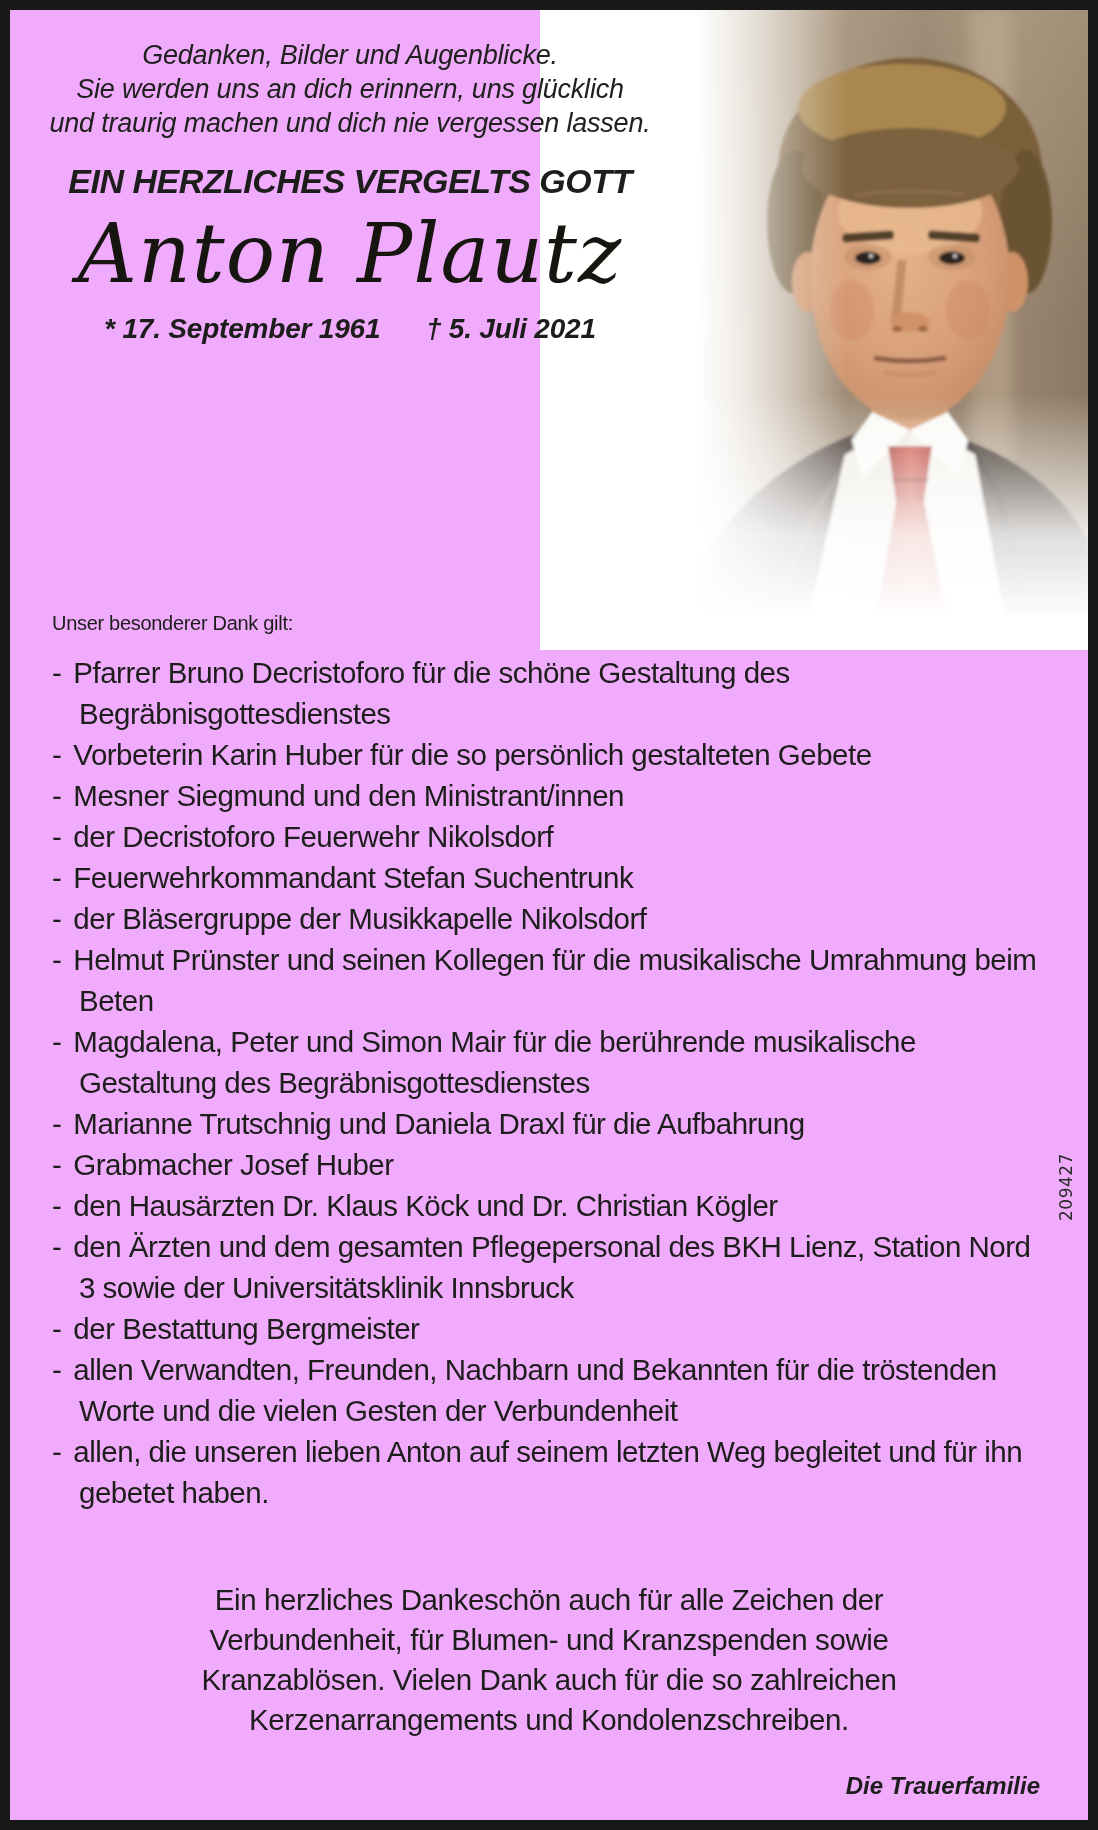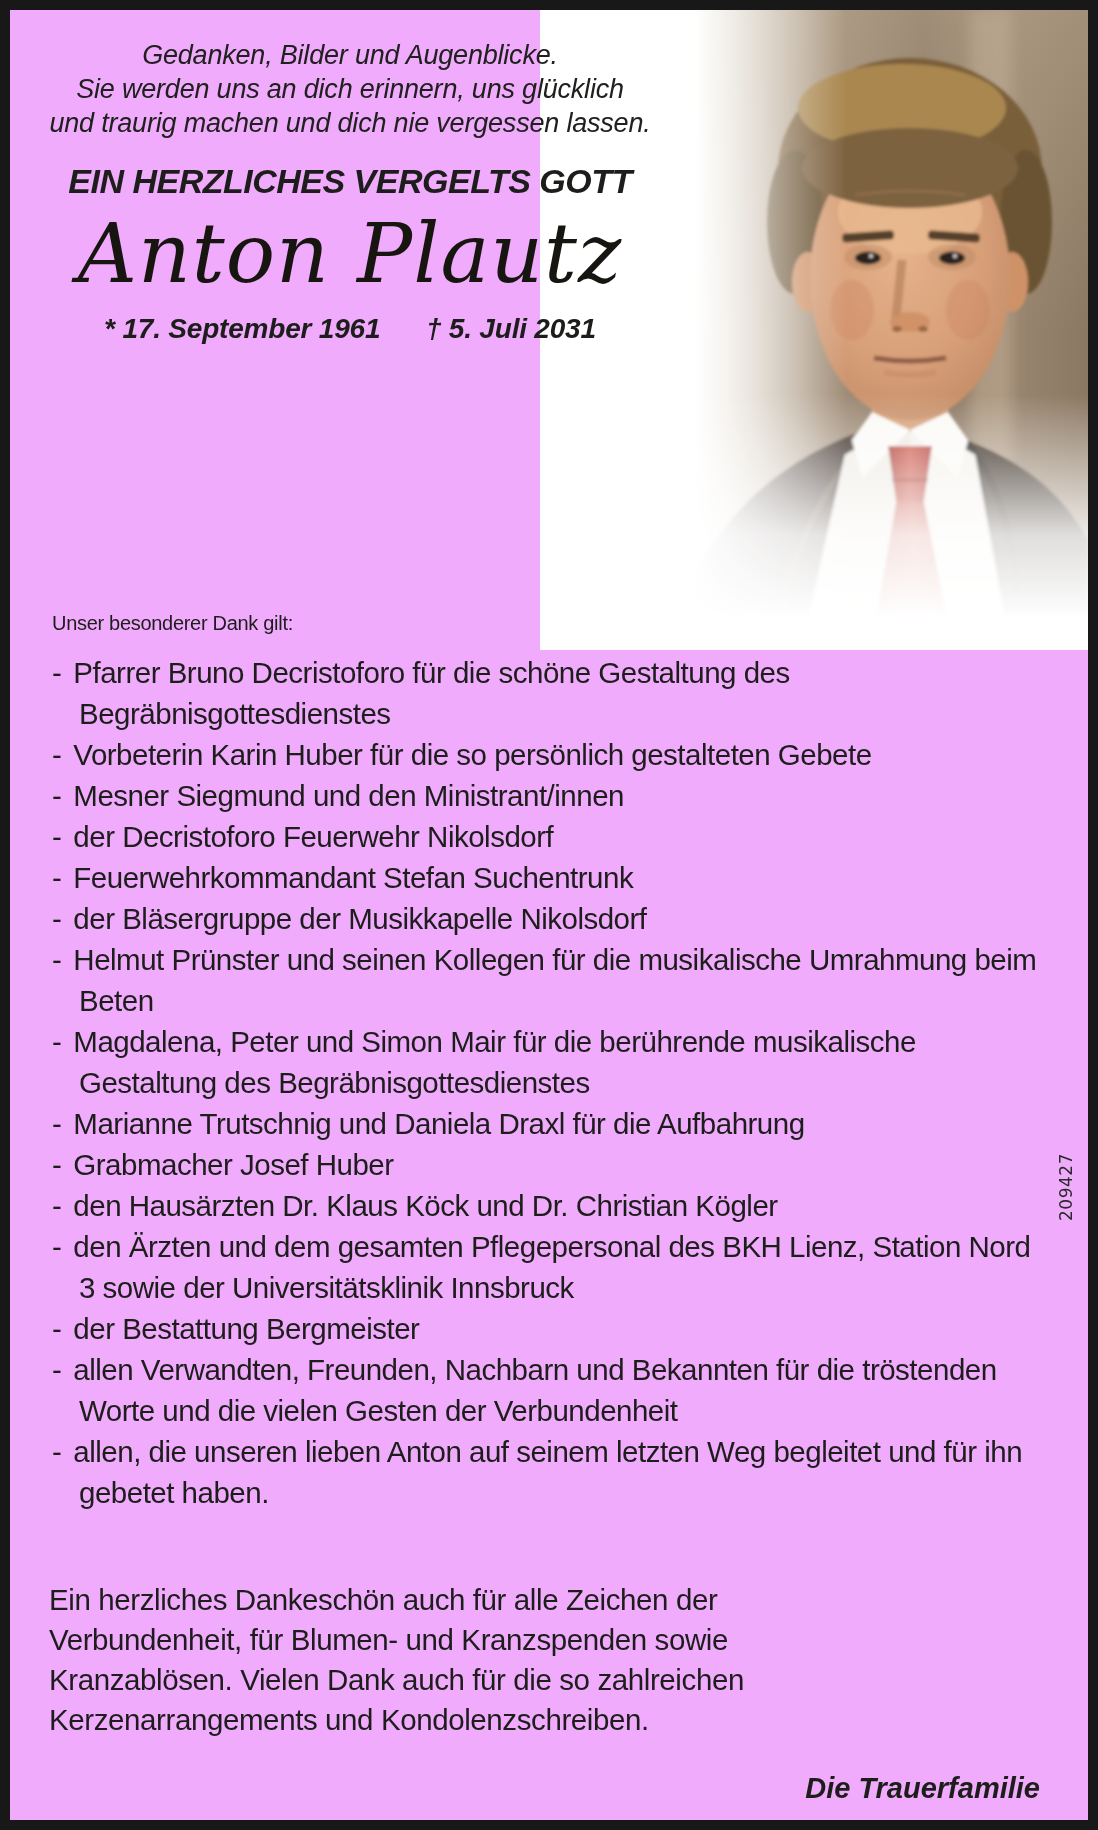--- a/index.html
+++ b/index.html
@@ -26,25 +26,25 @@
   }
   .dates { margin-top:10px; font-size:28px; font-weight:bold; font-style:italic; letter-spacing:-0.2px; }
   .dates .death { display:inline-block; margin-left:38px; }
   
   .thanks { position:absolute; left:52px; top:606px; width:992px; z-index:3; }
   .thanks-title { font-size:20px; line-height:34px; margin-bottom:12px; letter-spacing:-0.3px; }
   .thanks-list { font-size:29.5px; line-height:41px; letter-spacing:-0.5px; }
   .thanks-item { padding-left:27px; text-indent:-27px; }
   .thanks-item::before { content:"-"; margin-right:12px; }
   
-  .closing { position:absolute; left:49px; top:1580px; width:1000px; text-align:left;
+  .closing { position:absolute; left:49px; top:1580px; width:1000px; text-align:center;
              font-size:29.5px; line-height:40px; letter-spacing:-0.4px; z-index:3; }
   
   .footer-left  { position:absolute; left:52px;  top:1840px; font-size:29px; letter-spacing:-0.3px; z-index:3; }
-  .footer-right { position:absolute; right:58px; top:1772px; font-size:29px; font-weight:bold; font-style:italic; z-index:3; }
+  .footer-right { position:absolute; right:58px; top:1772px; font-size:24px; font-weight:bold; font-style:italic; z-index:3; }
   
   .ref-number {
     position:absolute; left:1004px; top:1177px; width:124px; text-align:center;
     transform:rotate(-90deg); font-size:17px; letter-spacing:0.5px; color:#2a2a2a; z-index:3;
     font-family:"DejaVu Sans", sans-serif;
   }
 </style>
 </head>
 <body>
 
@@ -154,21 +154,21 @@
     <div class="quote">
 
     <div>Gedanken, Bilder und Augenblicke.</div>
         <div>Sie werden uns an dich erinnern, uns glücklich</div>
         <div>und traurig machen und dich nie vergessen lassen.</div>
       </div>
     <div class="heading">EIN HERZLICHES VERGELTS GOTT</div>
     <div class="name">Anton Plautz</div>
     <div class="dates">
       <span class="birth">* 17. September 1961</span>
-      <span class="death">† 5. Juli 2031</span>
+      <span class="death">† 5. Juli 2021</span>
     </div>
   </div>
 
   <div class="thanks">
     <div class="thanks-title">Unser besonderer Dank gilt:</div>
     <div class="thanks-list">
 
     <div class="thanks-item">Pfarrer Bruno Decristoforo für die schöne Gestaltung des Begräbnisgottesdienstes</div>
         <div class="thanks-item">Vorbeterin Karin Huber für die so persönlich gestalteten Gebete</div>
         <div class="thanks-item">Mesner Siegmund und den Ministrant/innen</div>

